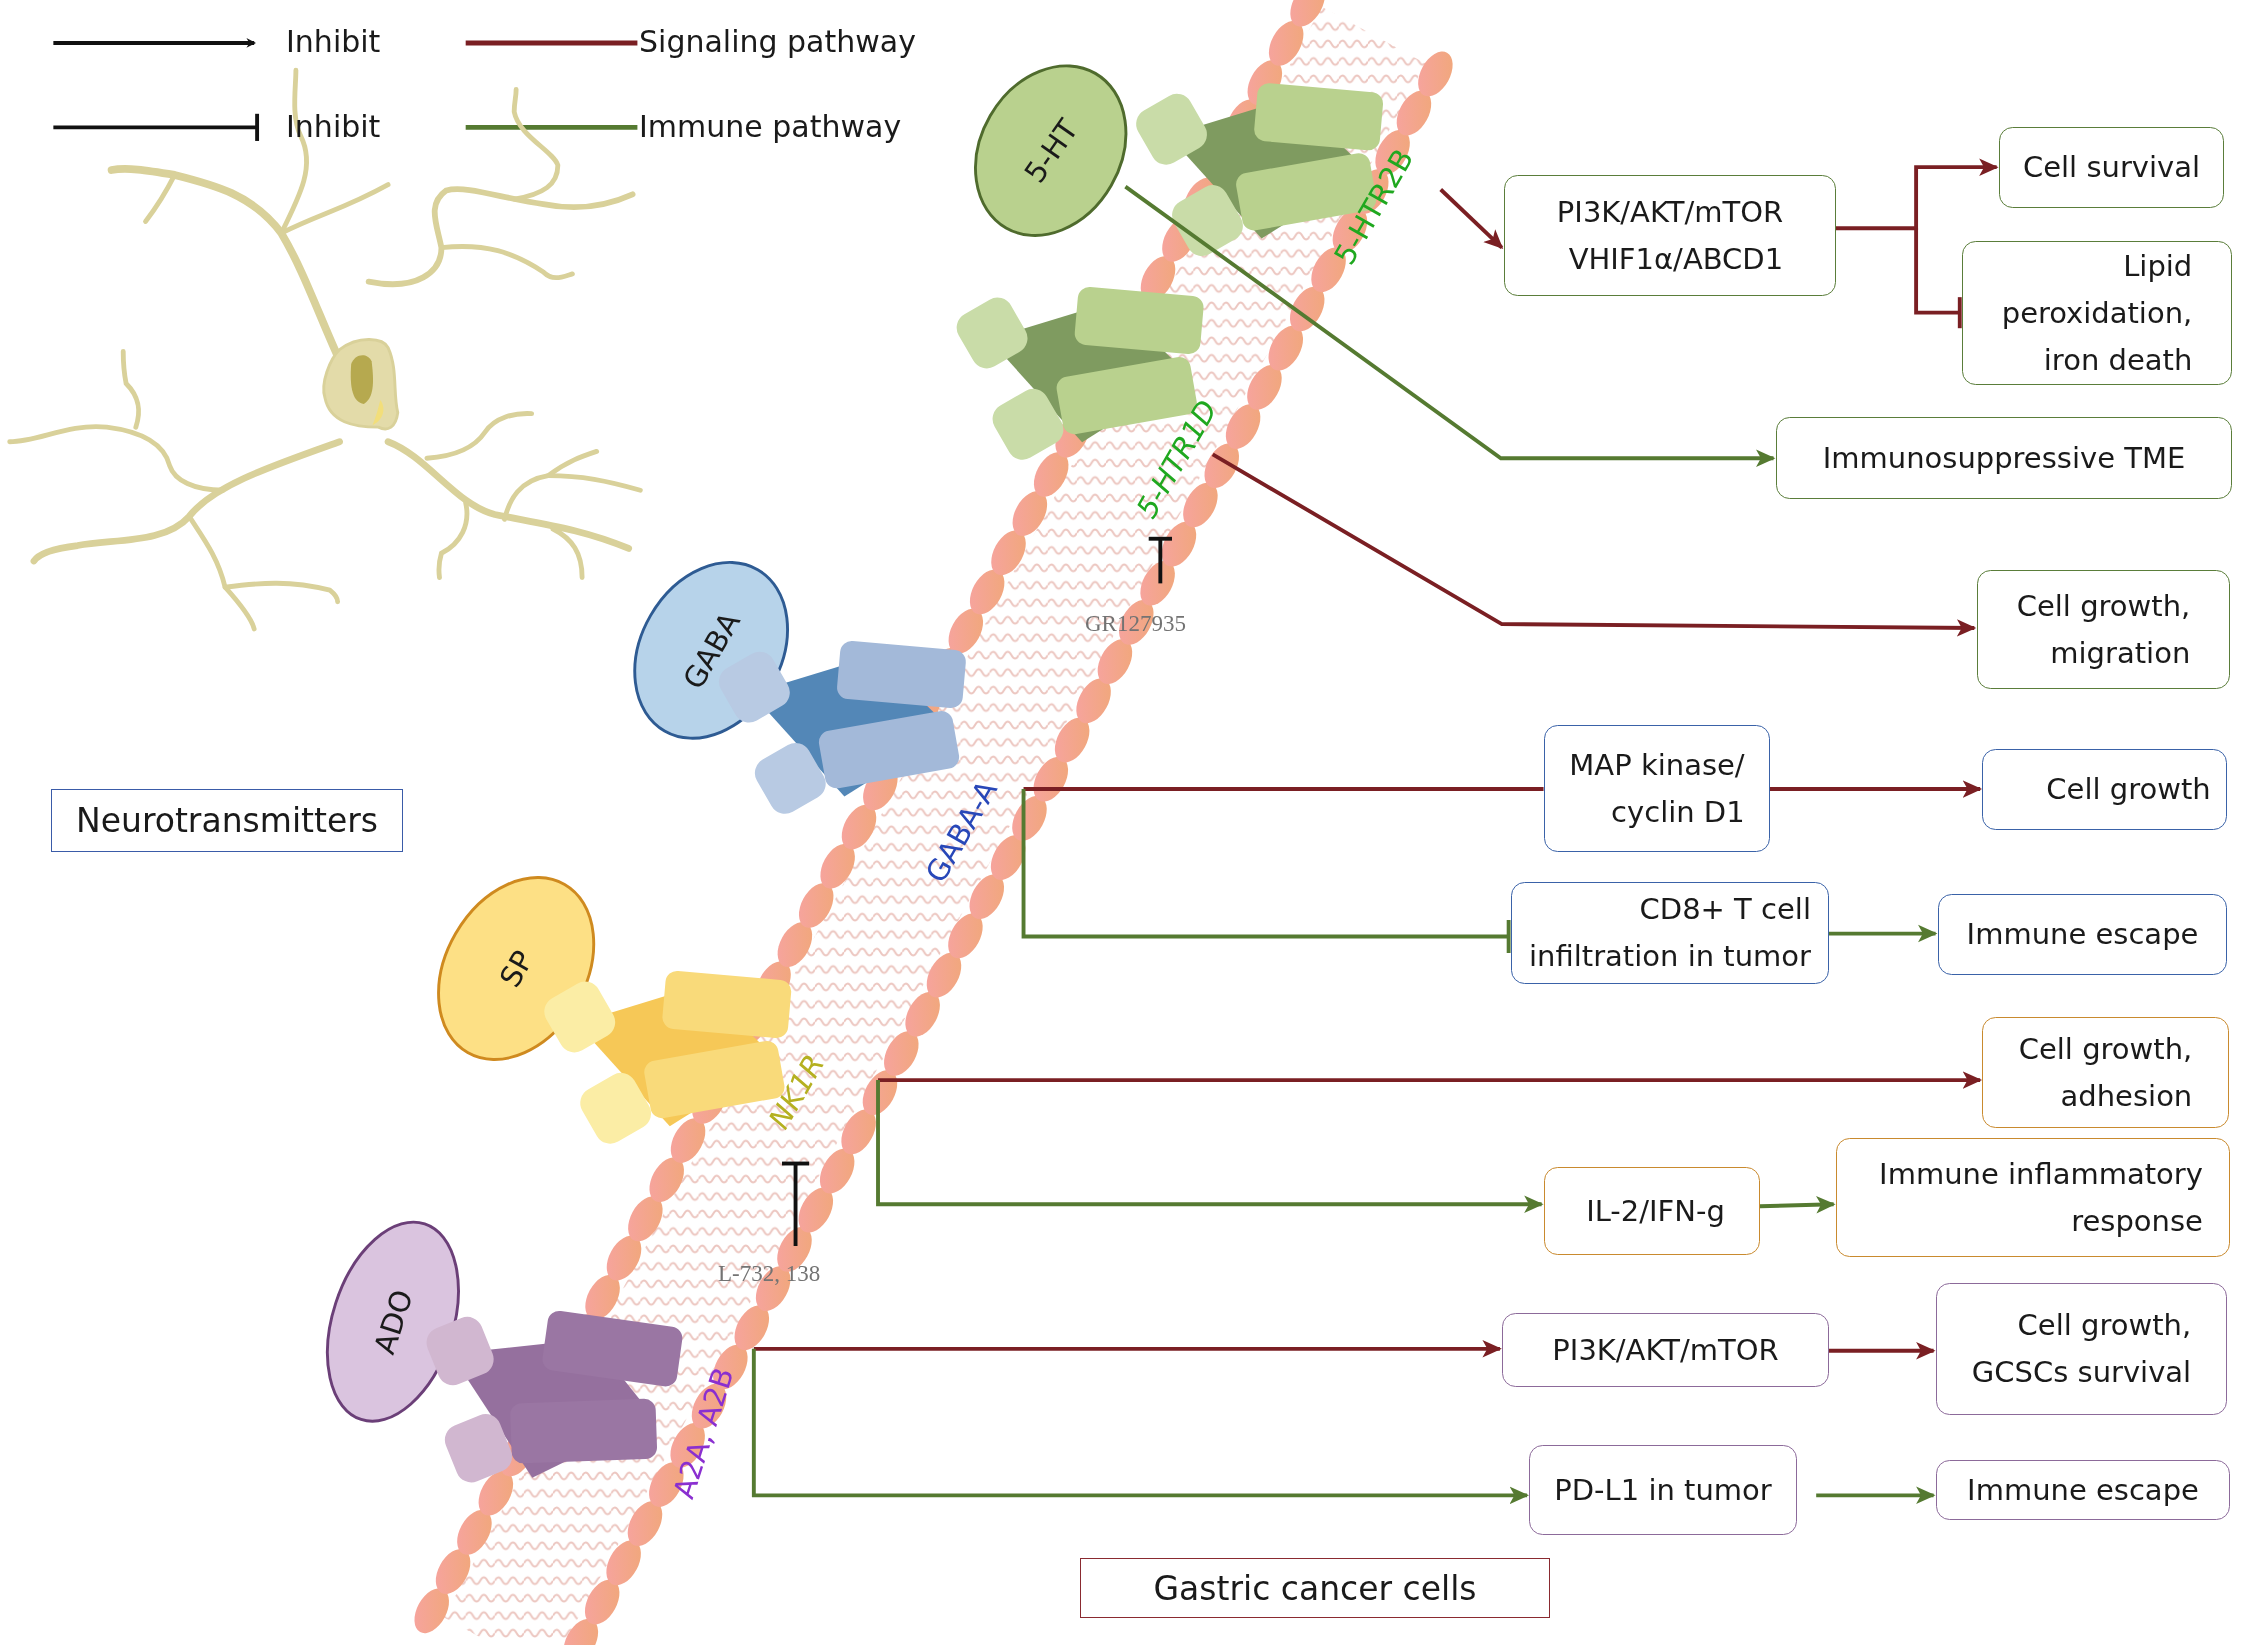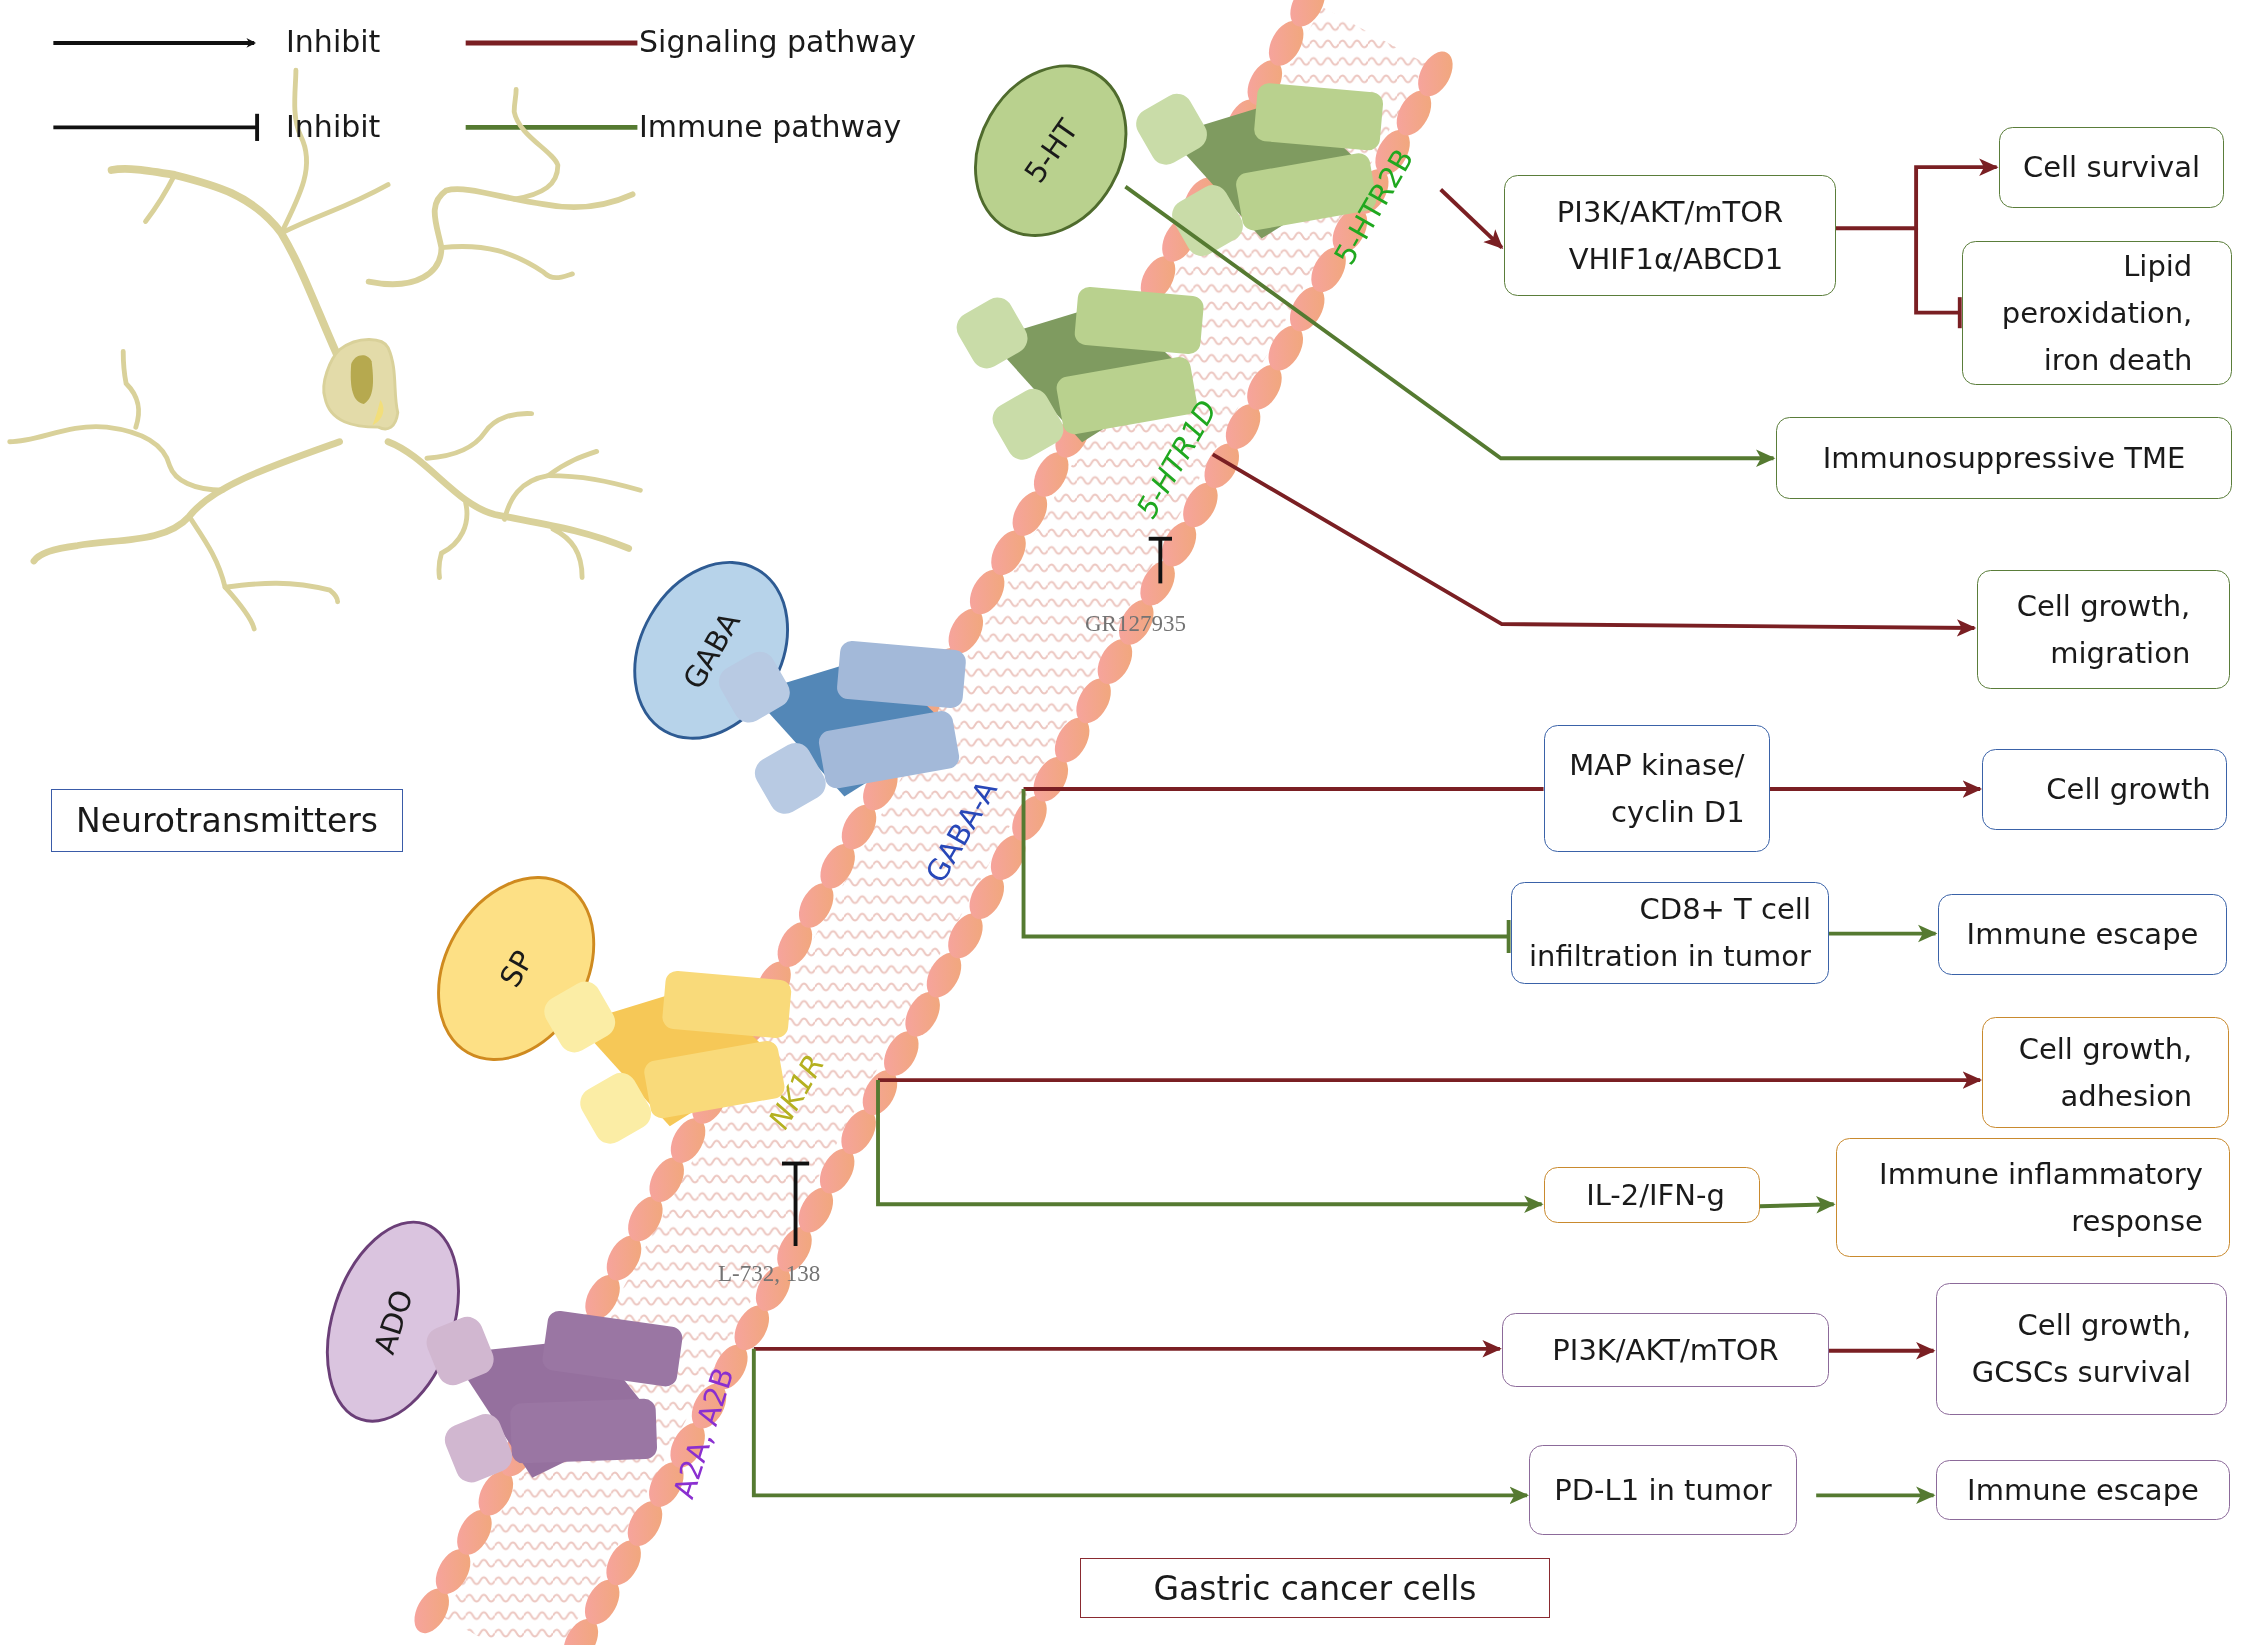--- a/index.html
+++ b/index.html
@@ -270,21 +270,21 @@
 
 <div class="box blue" style="left:1544px;top:725px;width:226px;height:127px;">MAP kinase/
 cyclin D1</div>
 <div class="box blue" style="left:1982px;top:749px;width:245px;height:81px;padding-left:48px;">Cell growth</div>
 <div class="box blue" style="left:1511px;top:882px;width:318px;height:102px;">CD8+ T cell
 infiltration in tumor</div>
 <div class="box blue" style="left:1938px;top:894px;width:289px;height:81px;">Immune escape</div>
 
 <div class="box orange" style="left:1982px;top:1017px;width:247px;height:111px;">Cell growth,
 adhesion</div>
-<div class="box orange" style="left:1544px;top:1167px;width:216px;height:56px;padding-left:7px;">IL-2/IFN-g</div>
+<div class="box orange" style="left:1544px;top:1167px;width:216px;height:88px;padding-left:7px;">IL-2/IFN-g</div>
 <div class="box orange" style="left:1836px;top:1138px;width:394px;height:119px;padding-left:16px;">Immune inflammatory
 response</div>
 
 <div class="box purple" style="left:1502px;top:1313px;width:327px;height:74px;">PI3K/AKT/mTOR</div>
 <div class="box purple" style="left:1936px;top:1283px;width:291px;height:132px;">Cell growth,
 GCSCs survival</div>
 <div class="box purple" style="left:1529px;top:1445px;width:268px;height:90px;">PD-L1 in tumor</div>
 <div class="box purple" style="left:1936px;top:1460px;width:294px;height:60px;">Immune escape</div>
 
 

